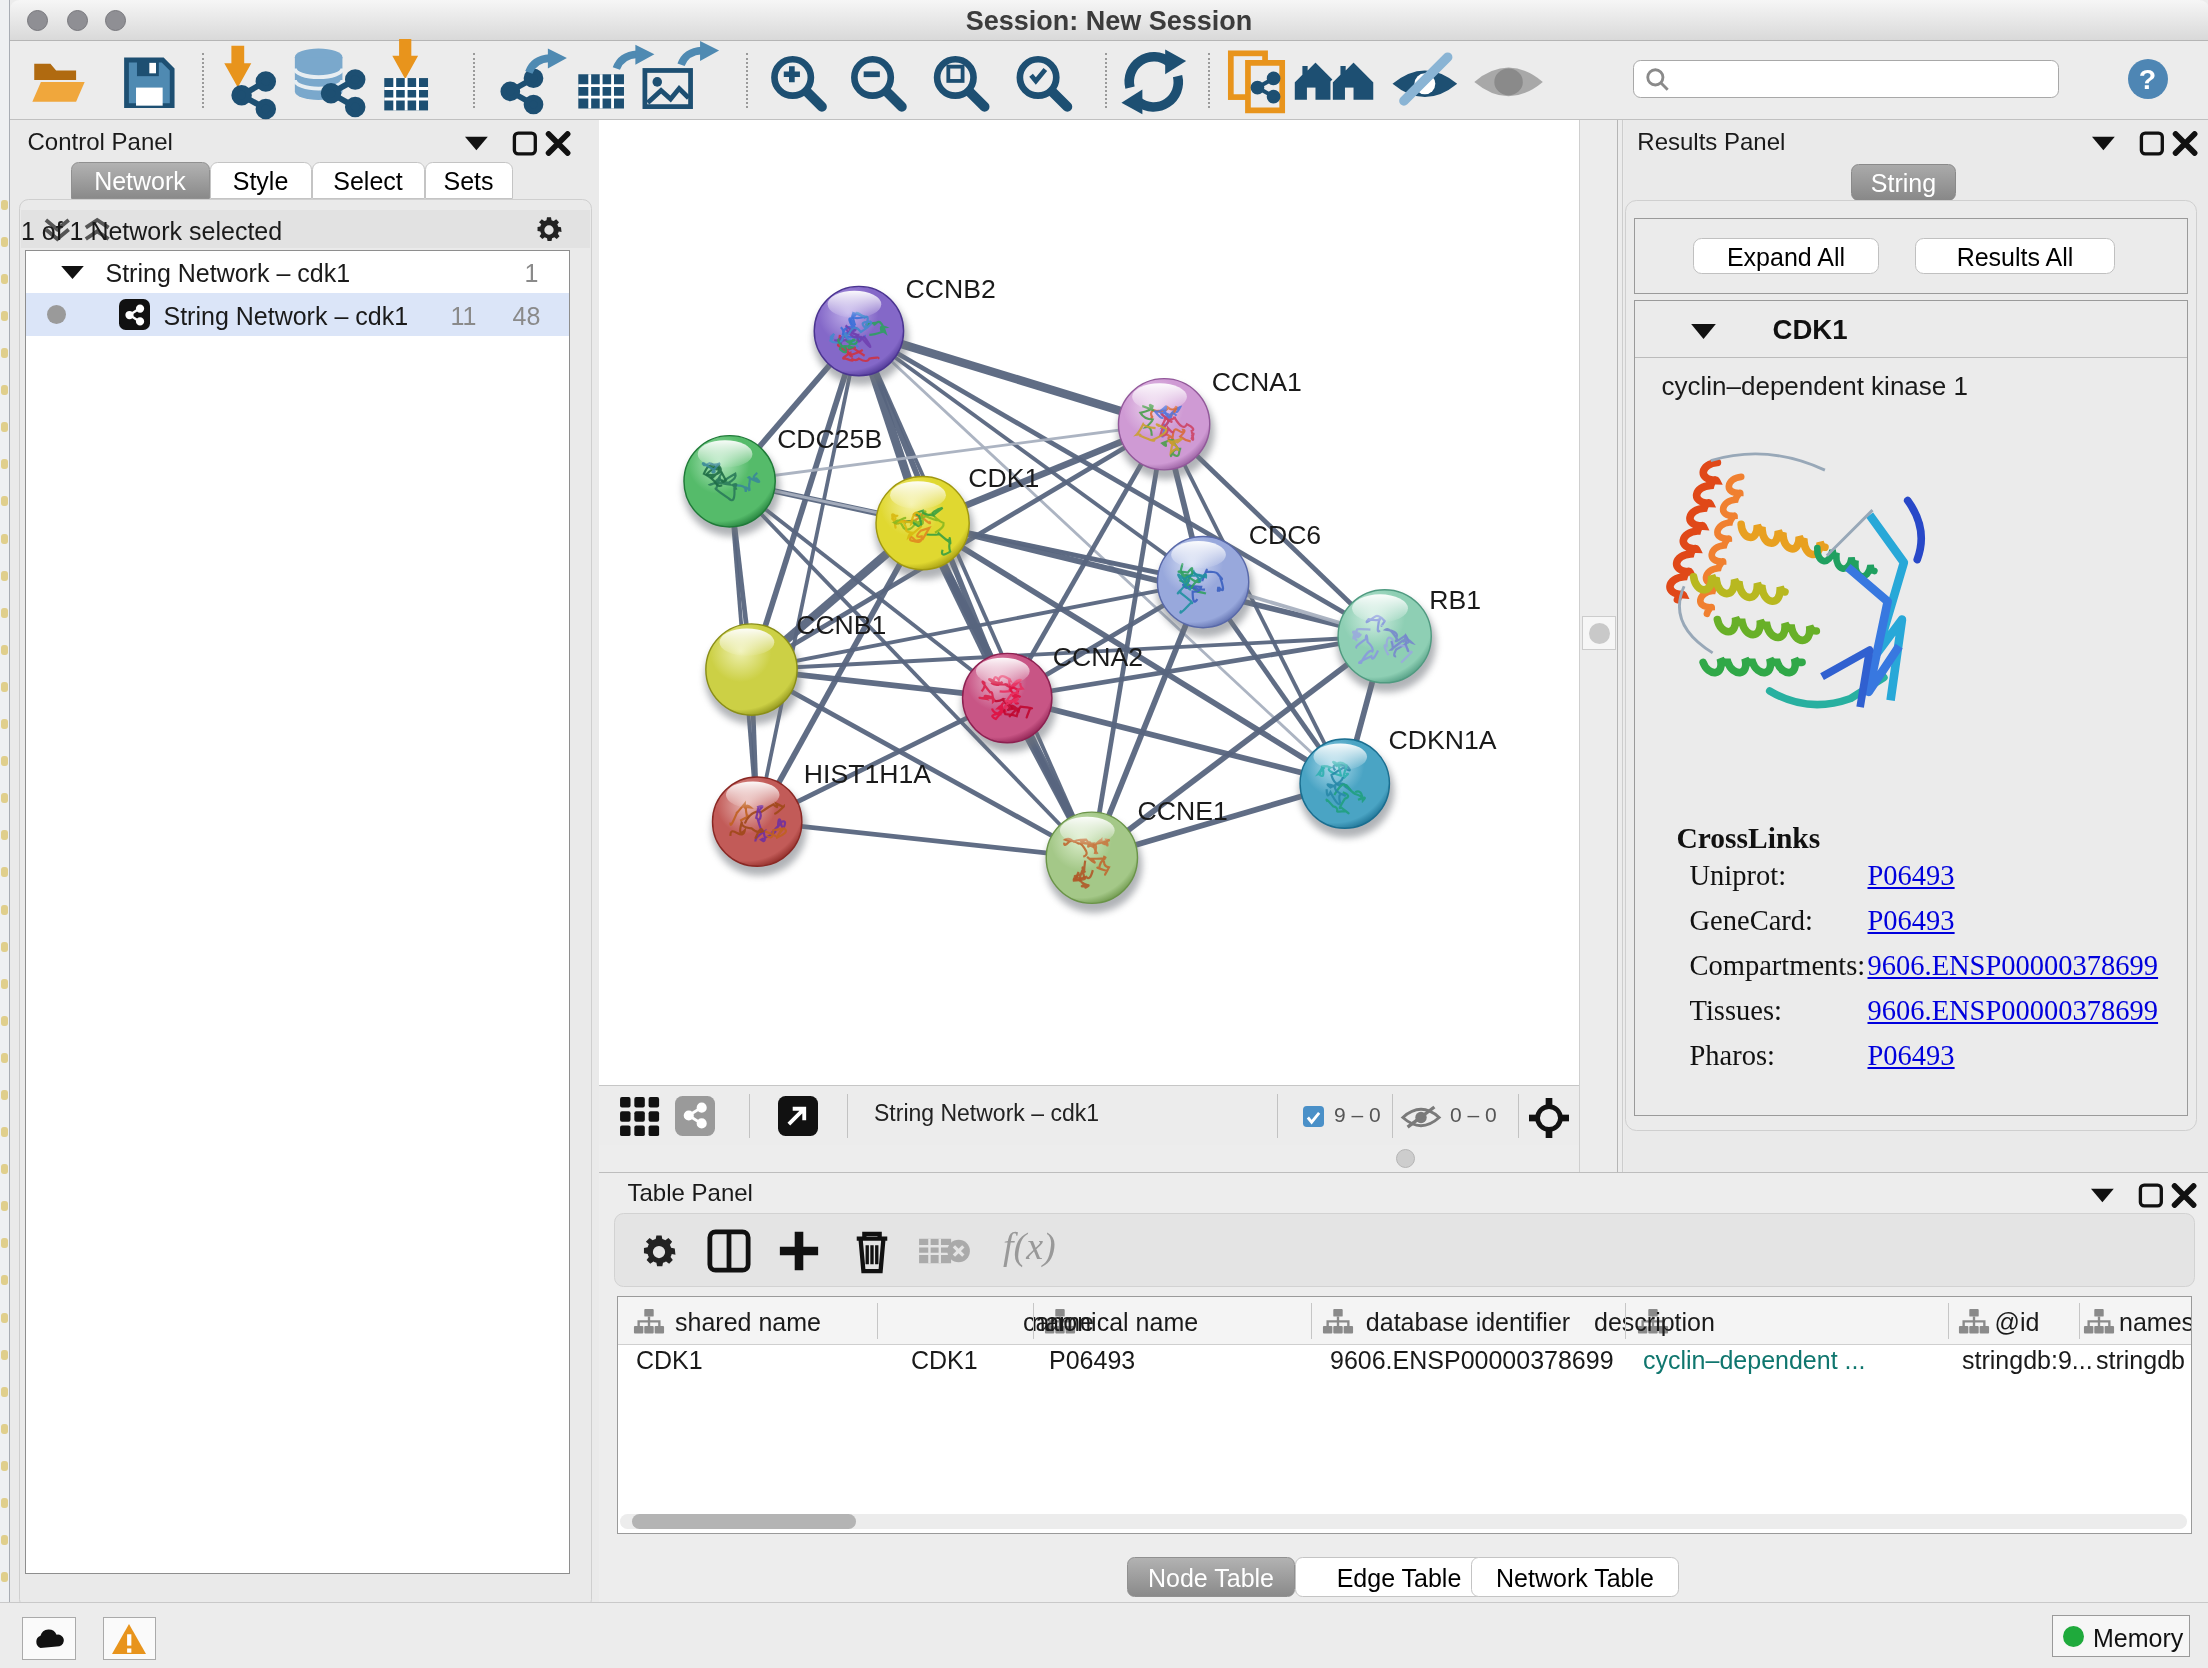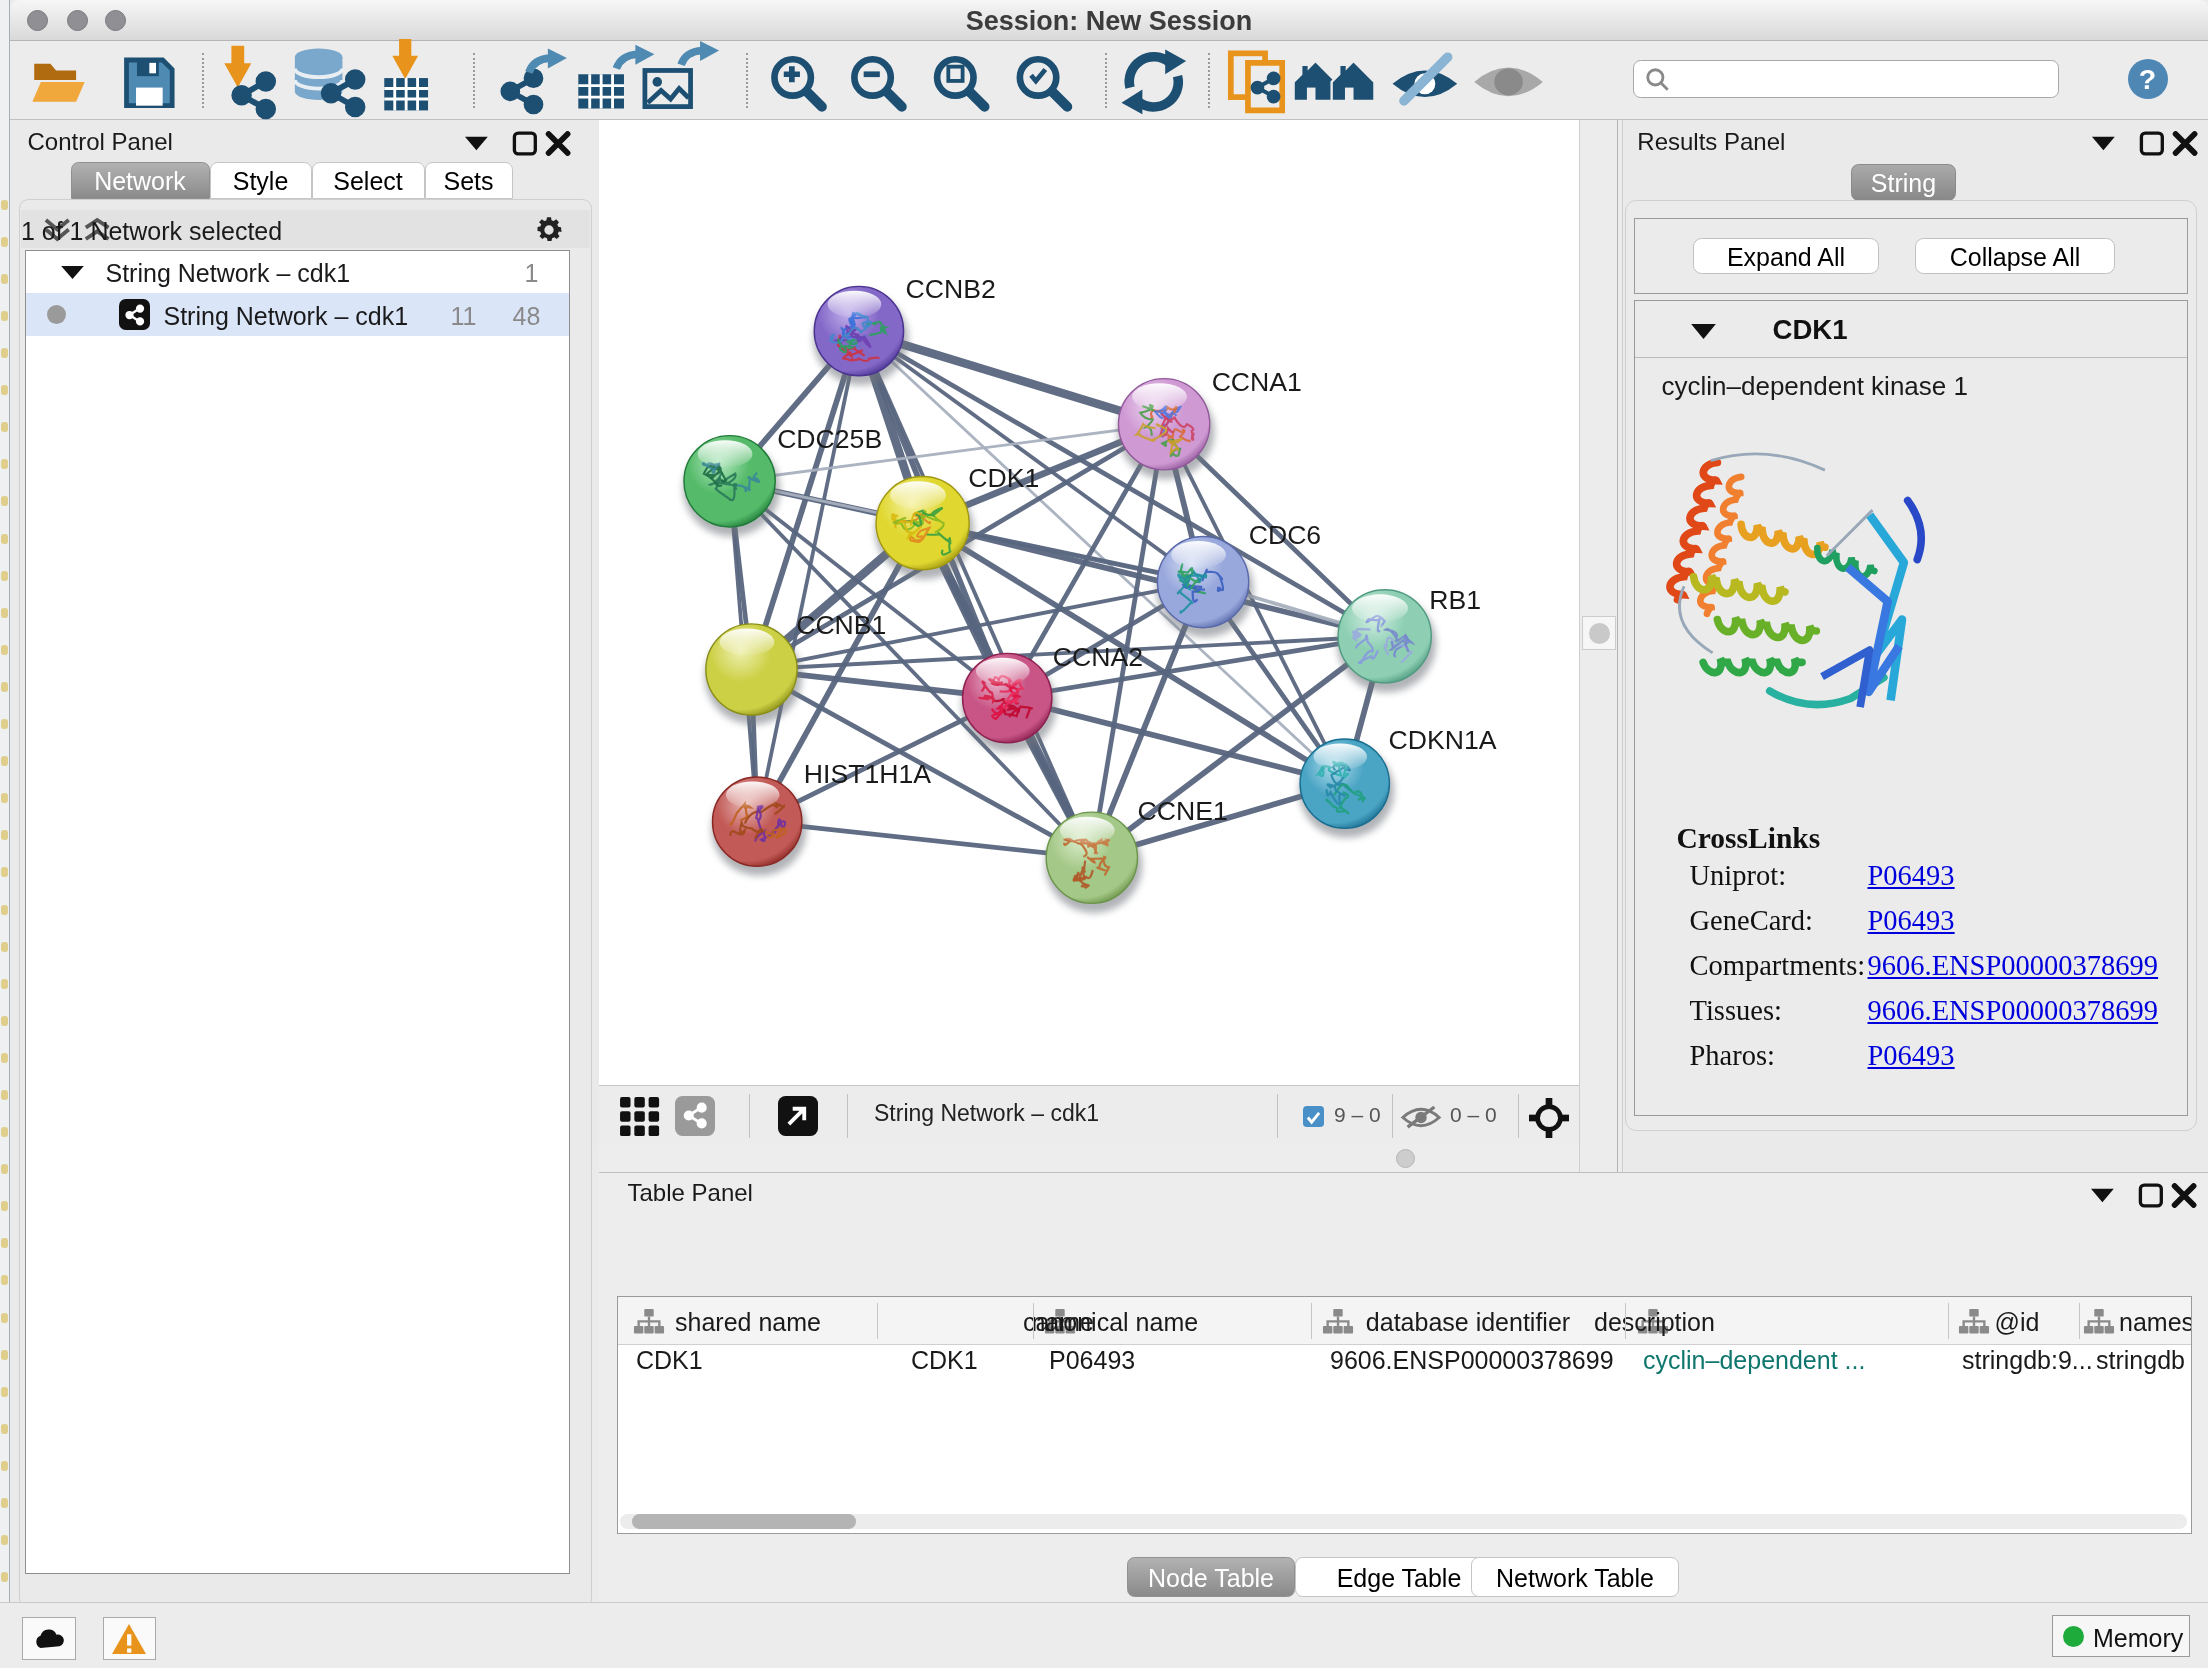--- a/index.html
+++ b/index.html
@@ -550,21 +550,21 @@
  <div class="abs" style="left:13.3px;top:7.6px;font-size:24px;color:#1a1a1a">Results Panel</div>
  <svg class="abs" style="left:468px;top:11.4px" width="114" height="25" viewBox="0 0 120 26">
       <path d="M0,6 l24,0 -12,14 Z" fill="#111"></path>
       <rect x="52" y="2" width="22" height="22" rx="4" fill="none" stroke="#111" stroke-width="3.5"></rect>
       <path d="M88,3 l20,20 M108,3 l-20,20" stroke="#111" stroke-width="6" stroke-linecap="round"></path>
     </svg>
  <div class="abs" style="left:227px;top:44px;width:105px;height:37px;background:linear-gradient(#aaa,#888);border:1px solid #8a8a8a;border-radius:7.6px;color:#fff;font-size:25px;text-align:center;line-height:37px">String</div>
  <div class="abs" style="left:1px;top:80px;width:572px;height:931px;background:#ebebeb;border:1.9px solid #cfcfcf;border-radius:11.4px"></div>
  <div class="abs" style="left:9.5px;top:98px;width:554px;height:76px;background:#ebebeb;border:1.9px solid #9a9a9a"></div>
  <div class="abs" style="left:69px;top:118px;width:186px;height:36px;background:#fff;border:1px solid #c0c0c0;border-radius:8.6px;font-size:25px;text-align:center;line-height:36px">Expand All</div>
- <div class="abs" style="left:291px;top:118px;width:200px;height:36px;background:#fff;border:1px solid #c0c0c0;border-radius:8.6px;font-size:25px;text-align:center;line-height:36px">Collapse All</div>
+ <div class="abs" style="left:291px;top:118px;width:200px;height:36px;background:#fff;border:1px solid #c0c0c0;border-radius:8.6px;font-size:25px;text-align:center;line-height:36px">Results All</div>
  <div class="abs" style="left:9.5px;top:180px;width:554px;height:816px;background:#ebebeb;border:1.9px solid #9a9a9a">
    <div class="abs" style="left:0;top:0;width:100%;height:57px;border-bottom:1px solid #bbb"></div>
    <svg class="abs" style="left:55px;top:21px" width="27" height="19" viewBox="0 0 28 20">
         <path d="M1,2 l26,0 -13,16 Z" fill="#111"></path>
       </svg>
    <div class="abs" style="left:138px;top:13.3px;font-size:27.6px;font-weight:bold;color:#111">CDK1</div>
    <div class="abs" style="left:27px;top:70px;font-size:26px;color:#1a1a1a">cyclin–dependent kinase 1</div>
    <svg class="abs" style="left:-7.6px;top:133px" width="314" height="314" viewBox="0 0 330 330">
         <path d="M95,30 C78,31 73,48 94,49 C93,47 89,50 88,54 C71,55 66,72 87,73 C86,71 82,74 81,78 C64,79 59,96 80,97 C79,95 75,98 74,102 C57,103 52,120 73,121 C72,119 68,122 67,126 C50,127 45,144 66,145 C65,143 61,146 60,150 C43,151 38,168 59,169 C58,167 54,170 53,174" fill="none" stroke="#e04818" stroke-width="8" stroke-linecap="round"></path>
         <path d="M120,45 C105,46 101,63 119,62 C119,61 115,65 114,69 C99,70 95,87 113,86 C113,85 109,89 108,93 C93,94 89,111 107,110 C107,109 103,113 102,117 C87,118 83,135 101,134 C101,133 97,137 96,141 C81,142 77,159 95,158 C95,157 91,161 90,165 C75,166 71,183 89,182 C89,181 85,185 84,189" fill="none" stroke="#f08030" stroke-width="7" stroke-linecap="round"></path>
@@ -590,20 +590,43 @@
  </div>
 </div>
 
 <div class="abs" id="tp" style="left:599px;top:1172px;width:1609px;height:430px;background:#ededed;border-top:1.9px solid #bdbdbd">
  <div class="abs" style="left:28.5px;top:5.7px;font-size:24px;color:#1a1a1a">Table Panel</div>
  <svg class="abs" style="left:1492px;top:9.5px" width="114" height="25" viewBox="0 0 120 26">
       <path d="M0,6 l24,0 -12,14 Z" fill="#111"></path>
       <rect x="52" y="2" width="22" height="22" rx="4" fill="none" stroke="#111" stroke-width="3.5"></rect>
       <path d="M88,3 l20,20 M108,3 l-20,20" stroke="#111" stroke-width="6" stroke-linecap="round"></path>
     </svg>
+ <div class="abs" style="left:15px;top:40px;width:1581px;height:74px;background:#e4e4e4;border:1.9px solid #d2d2d2;border-radius:9.5px">
+   <svg class="abs" style="left:23px;top:17px" width="42" height="42" viewBox="0 0 24 24">
+        <path fill="#222" d="M12 8.5A3.5 3.5 0 1 0 12 15.5 3.5 3.5 0 0 0 12 8.5zm9.4 5l-2.1-.4a7 7 0 0 1-.7 1.7l1.3 1.8-2.1 2.1-1.8-1.3a7 7 0 0 1-1.7.7l-.4 2.1h-3l-.4-2.1a7 7 0 0 1-1.7-.7l-1.8 1.3-2.1-2.1 1.3-1.8a7 7 0 0 1-.7-1.7l-2.1-.4v-3l2.1-.4a7 7 0 0 1 .7-1.7L4.5 6.1l2.1-2.1 1.8 1.3a7 7 0 0 1 1.7-.7l.4-2.1h3l.4 2.1a7 7 0 0 1 1.7.7l1.8-1.3 2.1 2.1-1.3 1.8a7 7 0 0 1 .7 1.7l2.1.4z"></path>
+      </svg>
+   <svg class="abs" style="left:92px;top:15px" width="44" height="44" viewBox="0 0 46 46">
+        <rect x="3" y="3" width="40" height="40" rx="6" fill="none" stroke="#111" stroke-width="5"></rect>
+        <line x1="23" y1="3" x2="23" y2="43" stroke="#111" stroke-width="5"></line>
+      </svg>
+   <svg class="abs" style="left:162px;top:15px" width="44" height="44" viewBox="0 0 46 46">
+        <path d="M23,3 v40 M3,23 h40" stroke="#111" stroke-width="9"></path>
+      </svg>
+   <svg class="abs" style="left:236px;top:13.3px" width="42" height="48" viewBox="0 0 44 50">
+        <path d="M6,12 h32 M14,12 v-5 h16 v5 M10,12 l3,34 h18 l3,-34" fill="none" stroke="#111" stroke-width="4.5"></path>
+        <path d="M17,19 v20 M22,19 v20 M27,19 v20" stroke="#111" stroke-width="3.5"></path>
+      </svg>
+   <svg class="abs" style="left:302px;top:21px" width="55" height="32" viewBox="0 0 58 34">
+        <rect x="2" y="4" width="34" height="26" fill="#aaa"></rect>
+        <path d="M2,12 h34 M2,20 h34 M13,4 v26 M24,4 v26" stroke="#e4e4e4" stroke-width="2.5"></path>
+        <circle cx="44" cy="17" r="12" fill="#aaa"></circle>
+        <path d="M39,12 l10,10 M49,12 l-10,10" stroke="#e4e4e4" stroke-width="3.5"></path>
+      </svg>
+   <div class="abs" style="left:388px;top:9.5px;font-family:'Liberation Serif',serif;font-style:italic;font-size:38px;color:#999">f(x)</div>
+ </div>
  <div class="abs" style="left:18px;top:123px;width:1575px;height:238px;background:#fff;border:1.9px solid #9a9a9a;overflow:hidden">
    <div class="abs" style="left:0;top:0;width:100%;height:48px;background:#f4f4f4;border-bottom:1.9px solid #cfcfcf"></div>
    <svg class="abs" style="left:15px;top:10.5px" width="32" height="28.5" viewBox="0 0 34 30">
         <g fill="#8a8a8a">
           <rect x="12" y="1" width="10" height="8" rx="1"></rect>
           <rect x="1" y="19" width="10" height="8" rx="1"></rect>
           <rect x="12" y="19" width="10" height="8" rx="1"></rect>
           <rect x="23" y="19" width="10" height="8" rx="1"></rect>
           <path d="M17,9 v5 M6,19 v-5 h22 v5 M17,14 v5" stroke="#8a8a8a" stroke-width="2.5" fill="none"></path>
         </g>

